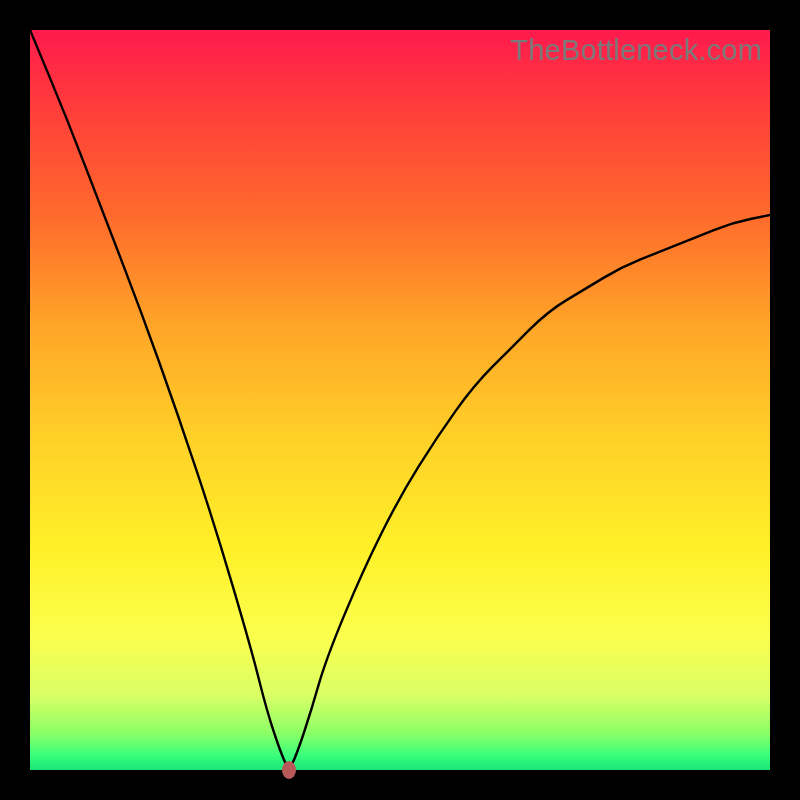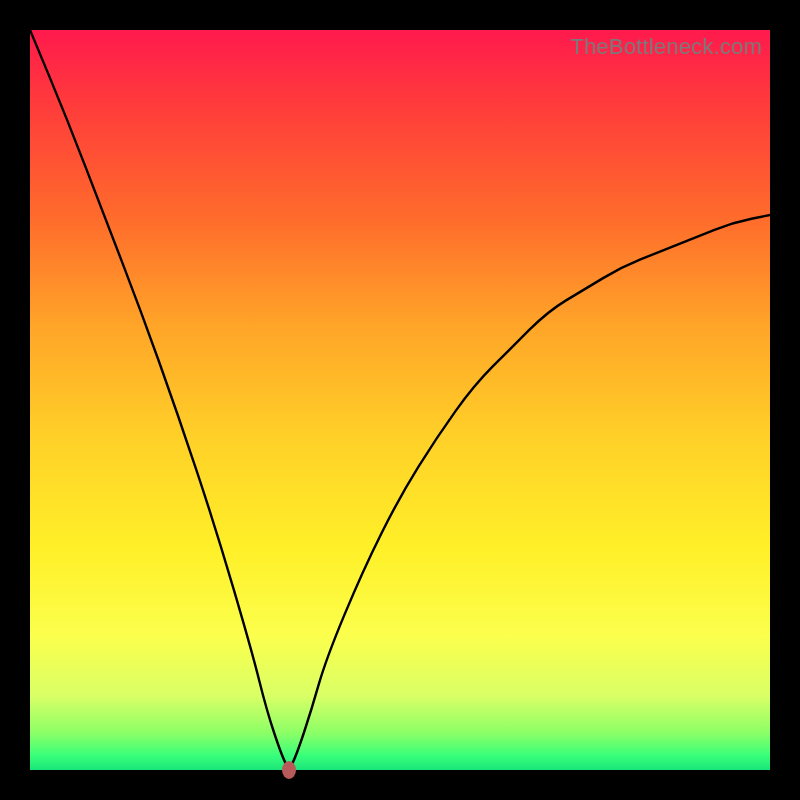--- a/index.html
+++ b/index.html
@@ -37,21 +37,21 @@
       #8cff66 95%,
       #3aff7a 98%,
       #19e67a 100%
     );
   }
   .watermark {
     position: absolute;
     top: 4px;
     right: 8px;
     color: #7a7a7a;
-    font-size: 22px;
+    font-size: 29px;
     letter-spacing: 0.2px;
     user-select: none;
     margin-left: 8px;
   }
   svg.curve {
     position: absolute;
     left: 0;
     top: 0;
     width: 740px;
     height: 740px;

